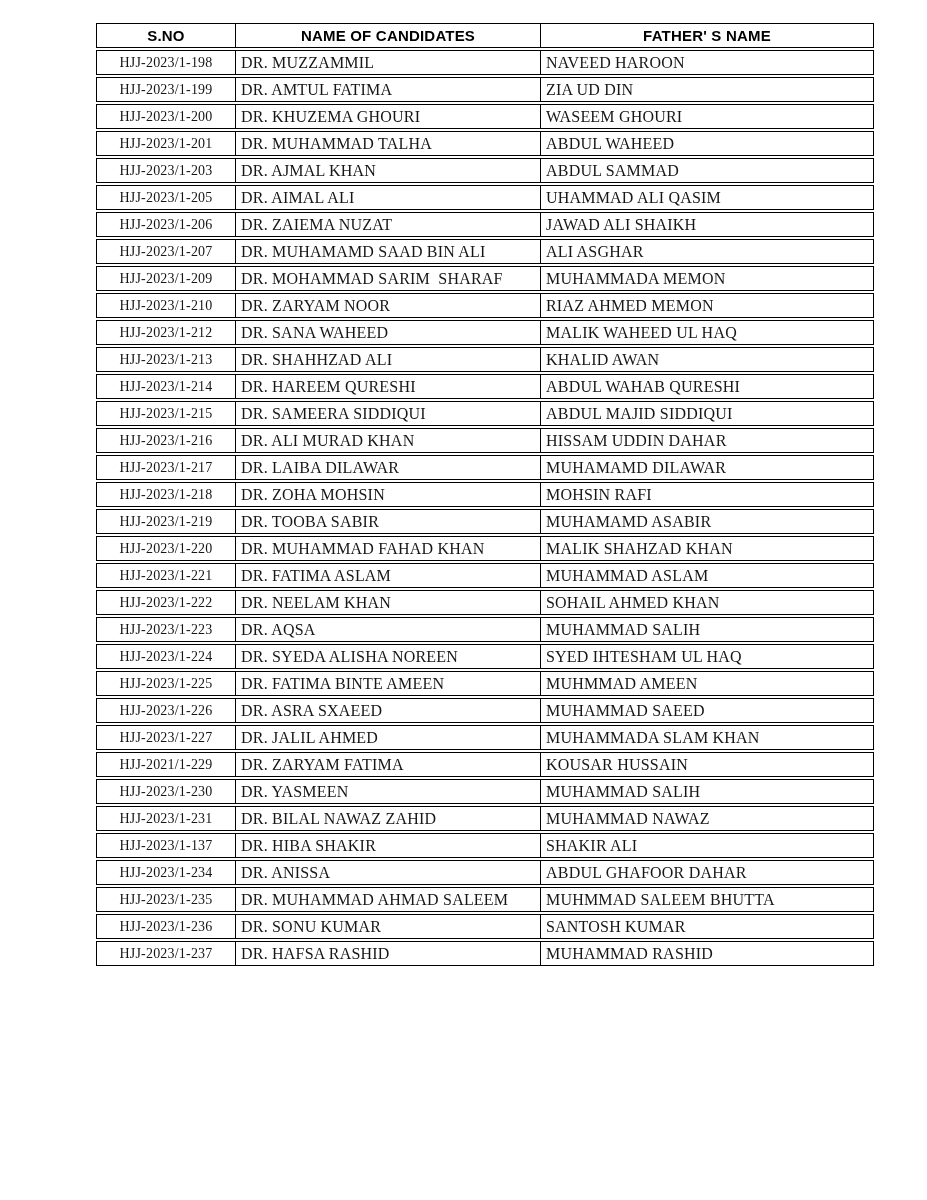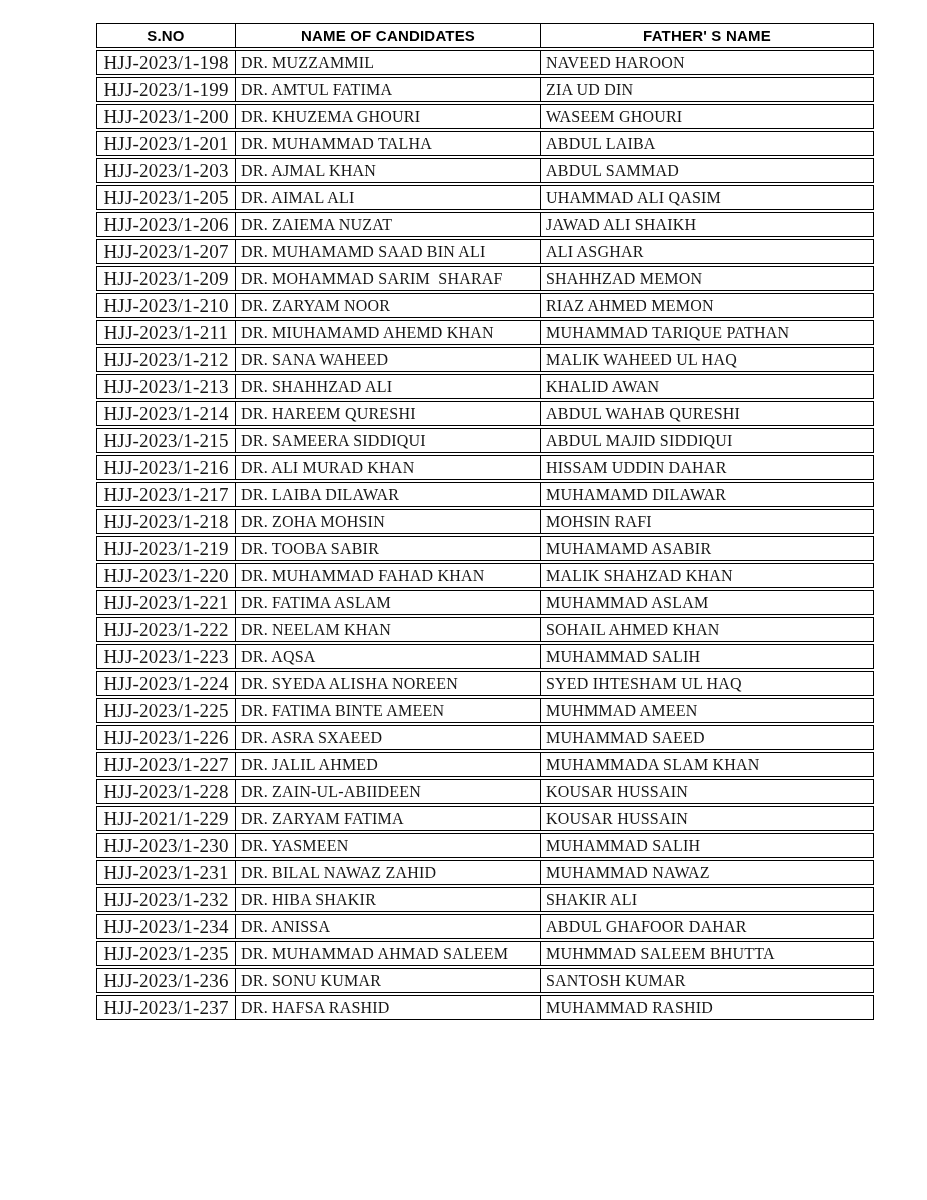--- a/index.html
+++ b/index.html
@@ -52,21 +52,21 @@
     background: #ffffff;
   }
   .doc-table td {
     font-size: 16px;
     color: #161616;
     letter-spacing: 0.2px;
     background: #ffffff;
   }
   td.cell-sno {
     text-align: center;
-    font-size: 19px;
+    font-size: 14px;
   }
   td.cell-name,
   td.cell-father {
     text-align: left;
     padding-left: 5px;
     white-space: pre-wrap;
   }
 </style>
 </head>
 <body>
@@ -96,21 +96,21 @@
         <td class="cell-father">ZIA UD DIN</td>
       </tr>
       <tr>
         <td class="cell-sno">HJJ-2023/1-200</td>
         <td class="cell-name">DR. KHUZEMA GHOURI</td>
         <td class="cell-father">WASEEM GHOURI</td>
       </tr>
       <tr>
         <td class="cell-sno">HJJ-2023/1-201</td>
         <td class="cell-name">DR. MUHAMMAD TALHA</td>
-        <td class="cell-father">ABDUL LAIBA</td>
+        <td class="cell-father">ABDUL WAHEED</td>
       </tr>
       <tr>
         <td class="cell-sno">HJJ-2023/1-203</td>
         <td class="cell-name">DR. AJMAL KHAN</td>
         <td class="cell-father">ABDUL SAMMAD</td>
       </tr>
       <tr>
         <td class="cell-sno">HJJ-2023/1-205</td>
         <td class="cell-name">DR. AIMAL ALI</td>
         <td class="cell-father">UHAMMAD ALI QASIM</td>
@@ -121,33 +121,28 @@
         <td class="cell-father">JAWAD ALI SHAIKH</td>
       </tr>
       <tr>
         <td class="cell-sno">HJJ-2023/1-207</td>
         <td class="cell-name">DR. MUHAMAMD SAAD BIN ALI</td>
         <td class="cell-father">ALI ASGHAR</td>
       </tr>
       <tr>
         <td class="cell-sno">HJJ-2023/1-209</td>
         <td class="cell-name">DR. MOHAMMAD SARIM  SHARAF</td>
-        <td class="cell-father">SHAHHZAD MEMON</td>
+        <td class="cell-father">MUHAMMADA MEMON</td>
       </tr>
       <tr>
         <td class="cell-sno">HJJ-2023/1-210</td>
         <td class="cell-name">DR. ZARYAM NOOR</td>
         <td class="cell-father">RIAZ AHMED MEMON</td>
       </tr>
       <tr>
-        <td class="cell-sno">HJJ-2023/1-211</td>
-        <td class="cell-name">DR. MIUHAMAMD AHEMD KHAN</td>
-        <td class="cell-father">MUHAMMAD TARIQUE PATHAN</td>
-      </tr>
-      <tr>
         <td class="cell-sno">HJJ-2023/1-212</td>
         <td class="cell-name">DR. SANA WAHEED</td>
         <td class="cell-father">MALIK WAHEED UL HAQ</td>
       </tr>
       <tr>
         <td class="cell-sno">HJJ-2023/1-213</td>
         <td class="cell-name">DR. SHAHHZAD ALI</td>
         <td class="cell-father">KHALID AWAN</td>
       </tr>
       <tr>
@@ -214,41 +209,36 @@
         <td class="cell-sno">HJJ-2023/1-226</td>
         <td class="cell-name">DR. ASRA SXAEED</td>
         <td class="cell-father">MUHAMMAD SAEED</td>
       </tr>
       <tr>
         <td class="cell-sno">HJJ-2023/1-227</td>
         <td class="cell-name">DR. JALIL AHMED</td>
         <td class="cell-father">MUHAMMADA SLAM KHAN</td>
       </tr>
       <tr>
-        <td class="cell-sno">HJJ-2023/1-228</td>
-        <td class="cell-name">DR. ZAIN-UL-ABIIDEEN</td>
-        <td class="cell-father">KOUSAR HUSSAIN</td>
-      </tr>
-      <tr>
         <td class="cell-sno">HJJ-2021/1-229</td>
         <td class="cell-name">DR. ZARYAM FATIMA</td>
         <td class="cell-father">KOUSAR HUSSAIN</td>
       </tr>
       <tr>
         <td class="cell-sno">HJJ-2023/1-230</td>
         <td class="cell-name">DR. YASMEEN</td>
         <td class="cell-father">MUHAMMAD SALIH</td>
       </tr>
       <tr>
         <td class="cell-sno">HJJ-2023/1-231</td>
         <td class="cell-name">DR. BILAL NAWAZ ZAHID</td>
         <td class="cell-father">MUHAMMAD NAWAZ</td>
       </tr>
       <tr>
-        <td class="cell-sno">HJJ-2023/1-232</td>
+        <td class="cell-sno">HJJ-2023/1-137</td>
         <td class="cell-name">DR. HIBA SHAKIR</td>
         <td class="cell-father">SHAKIR ALI</td>
       </tr>
       <tr>
         <td class="cell-sno">HJJ-2023/1-234</td>
         <td class="cell-name">DR. ANISSA</td>
         <td class="cell-father">ABDUL GHAFOOR DAHAR</td>
       </tr>
       <tr>
         <td class="cell-sno">HJJ-2023/1-235</td>

